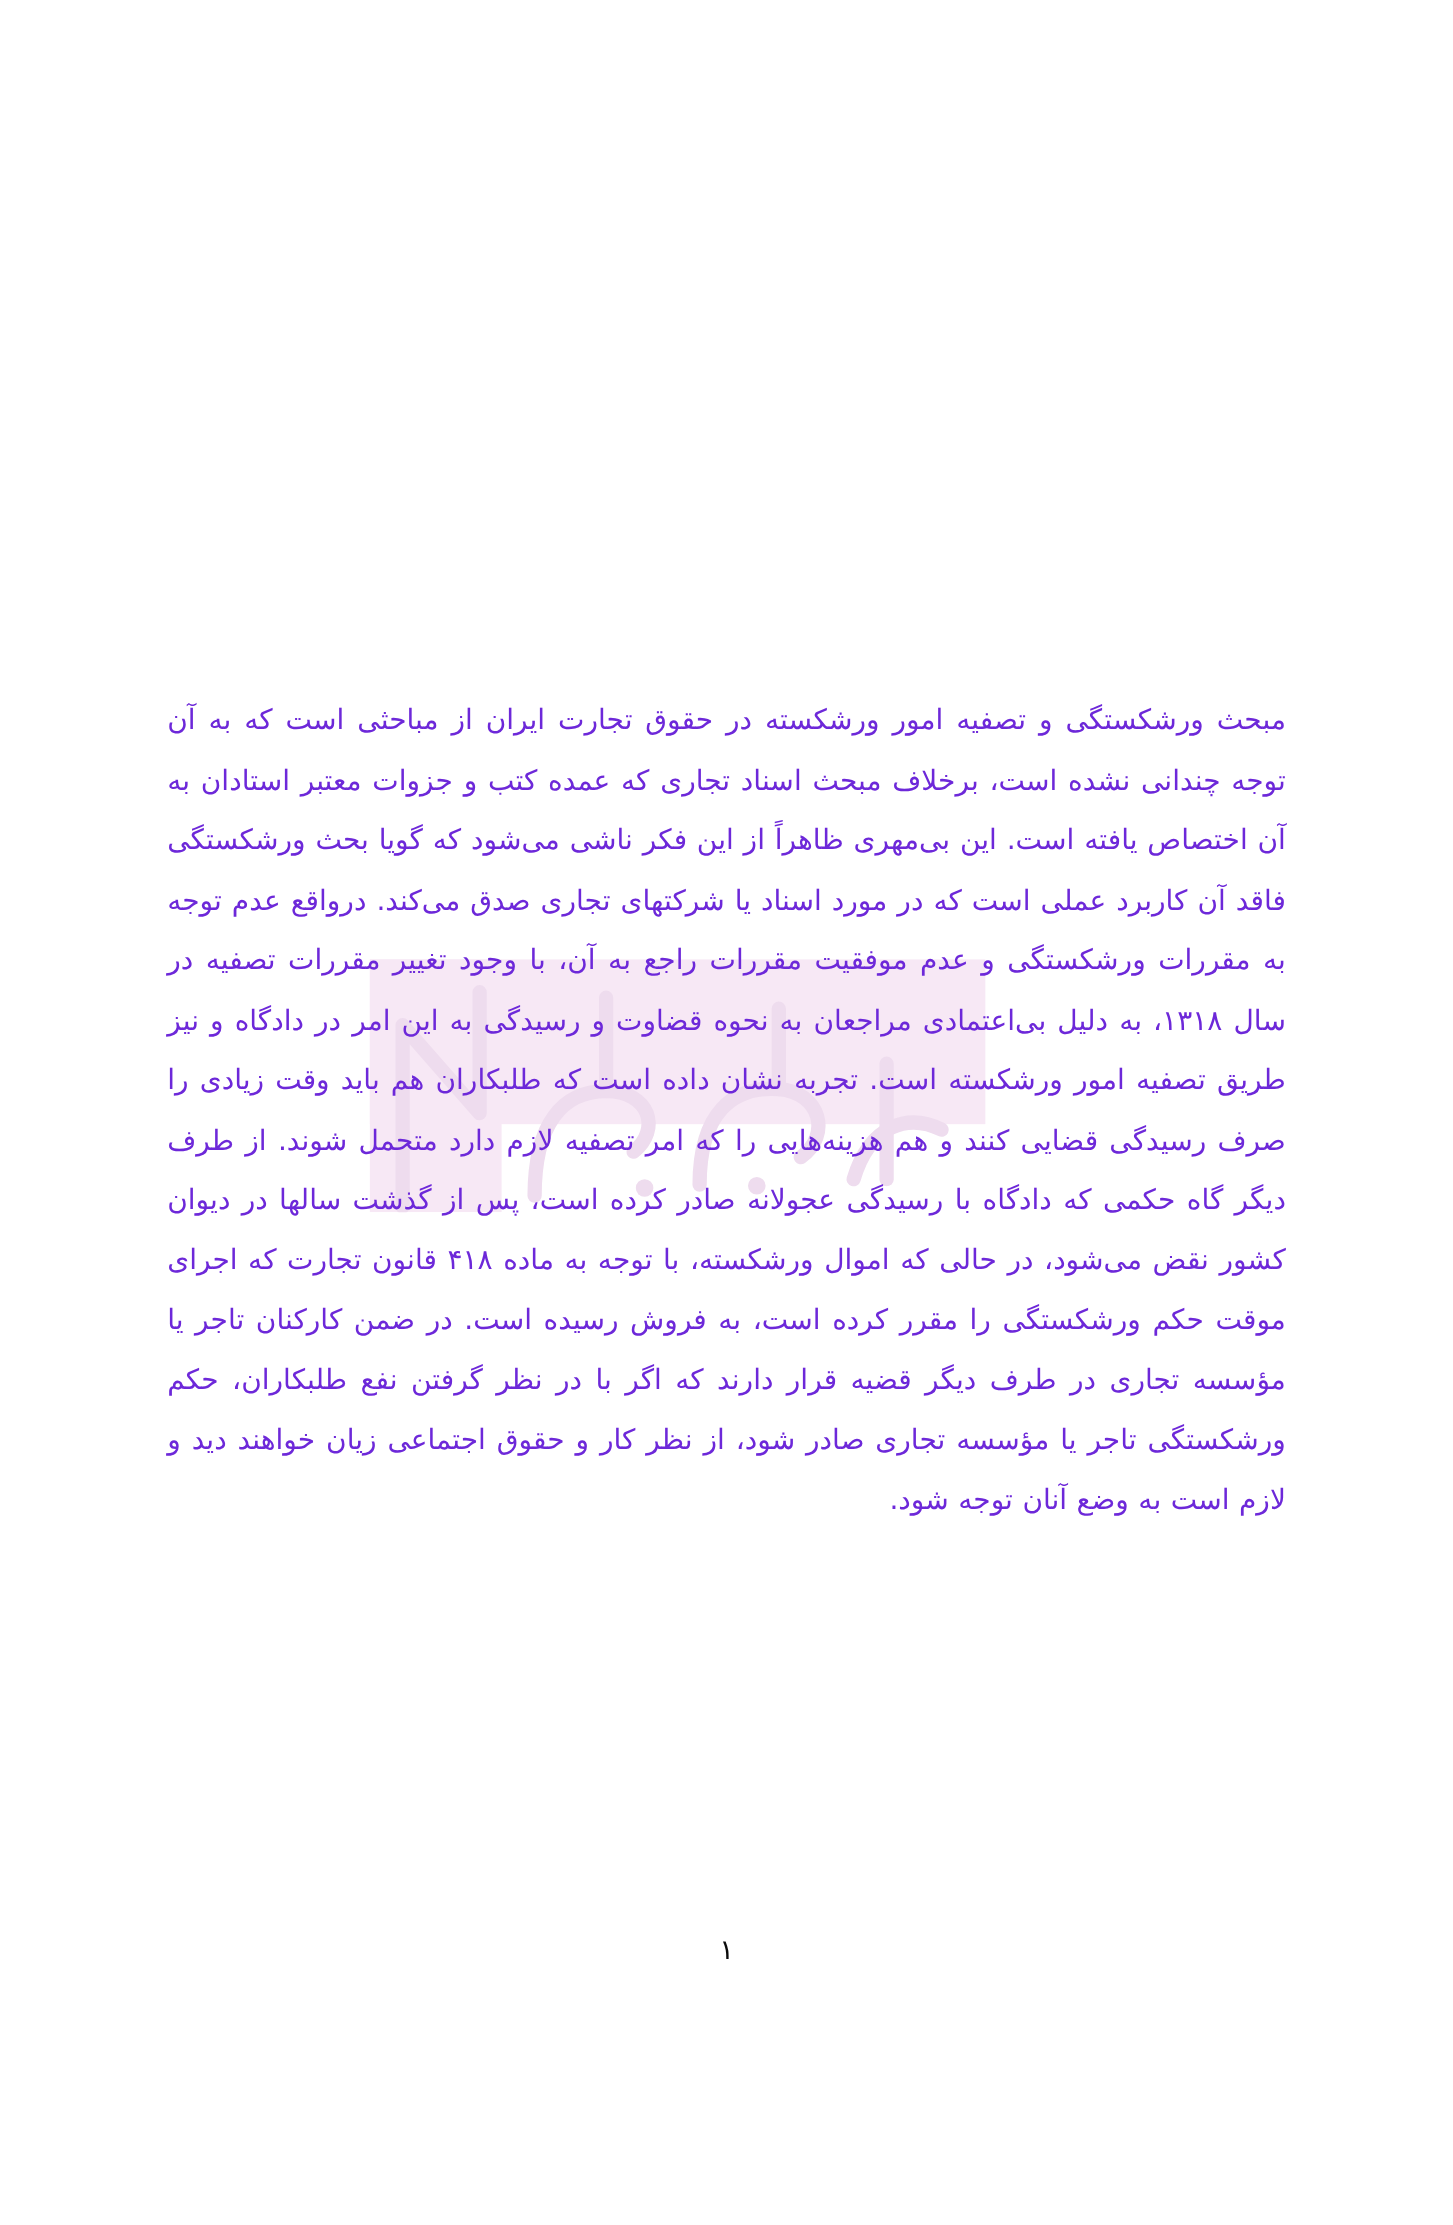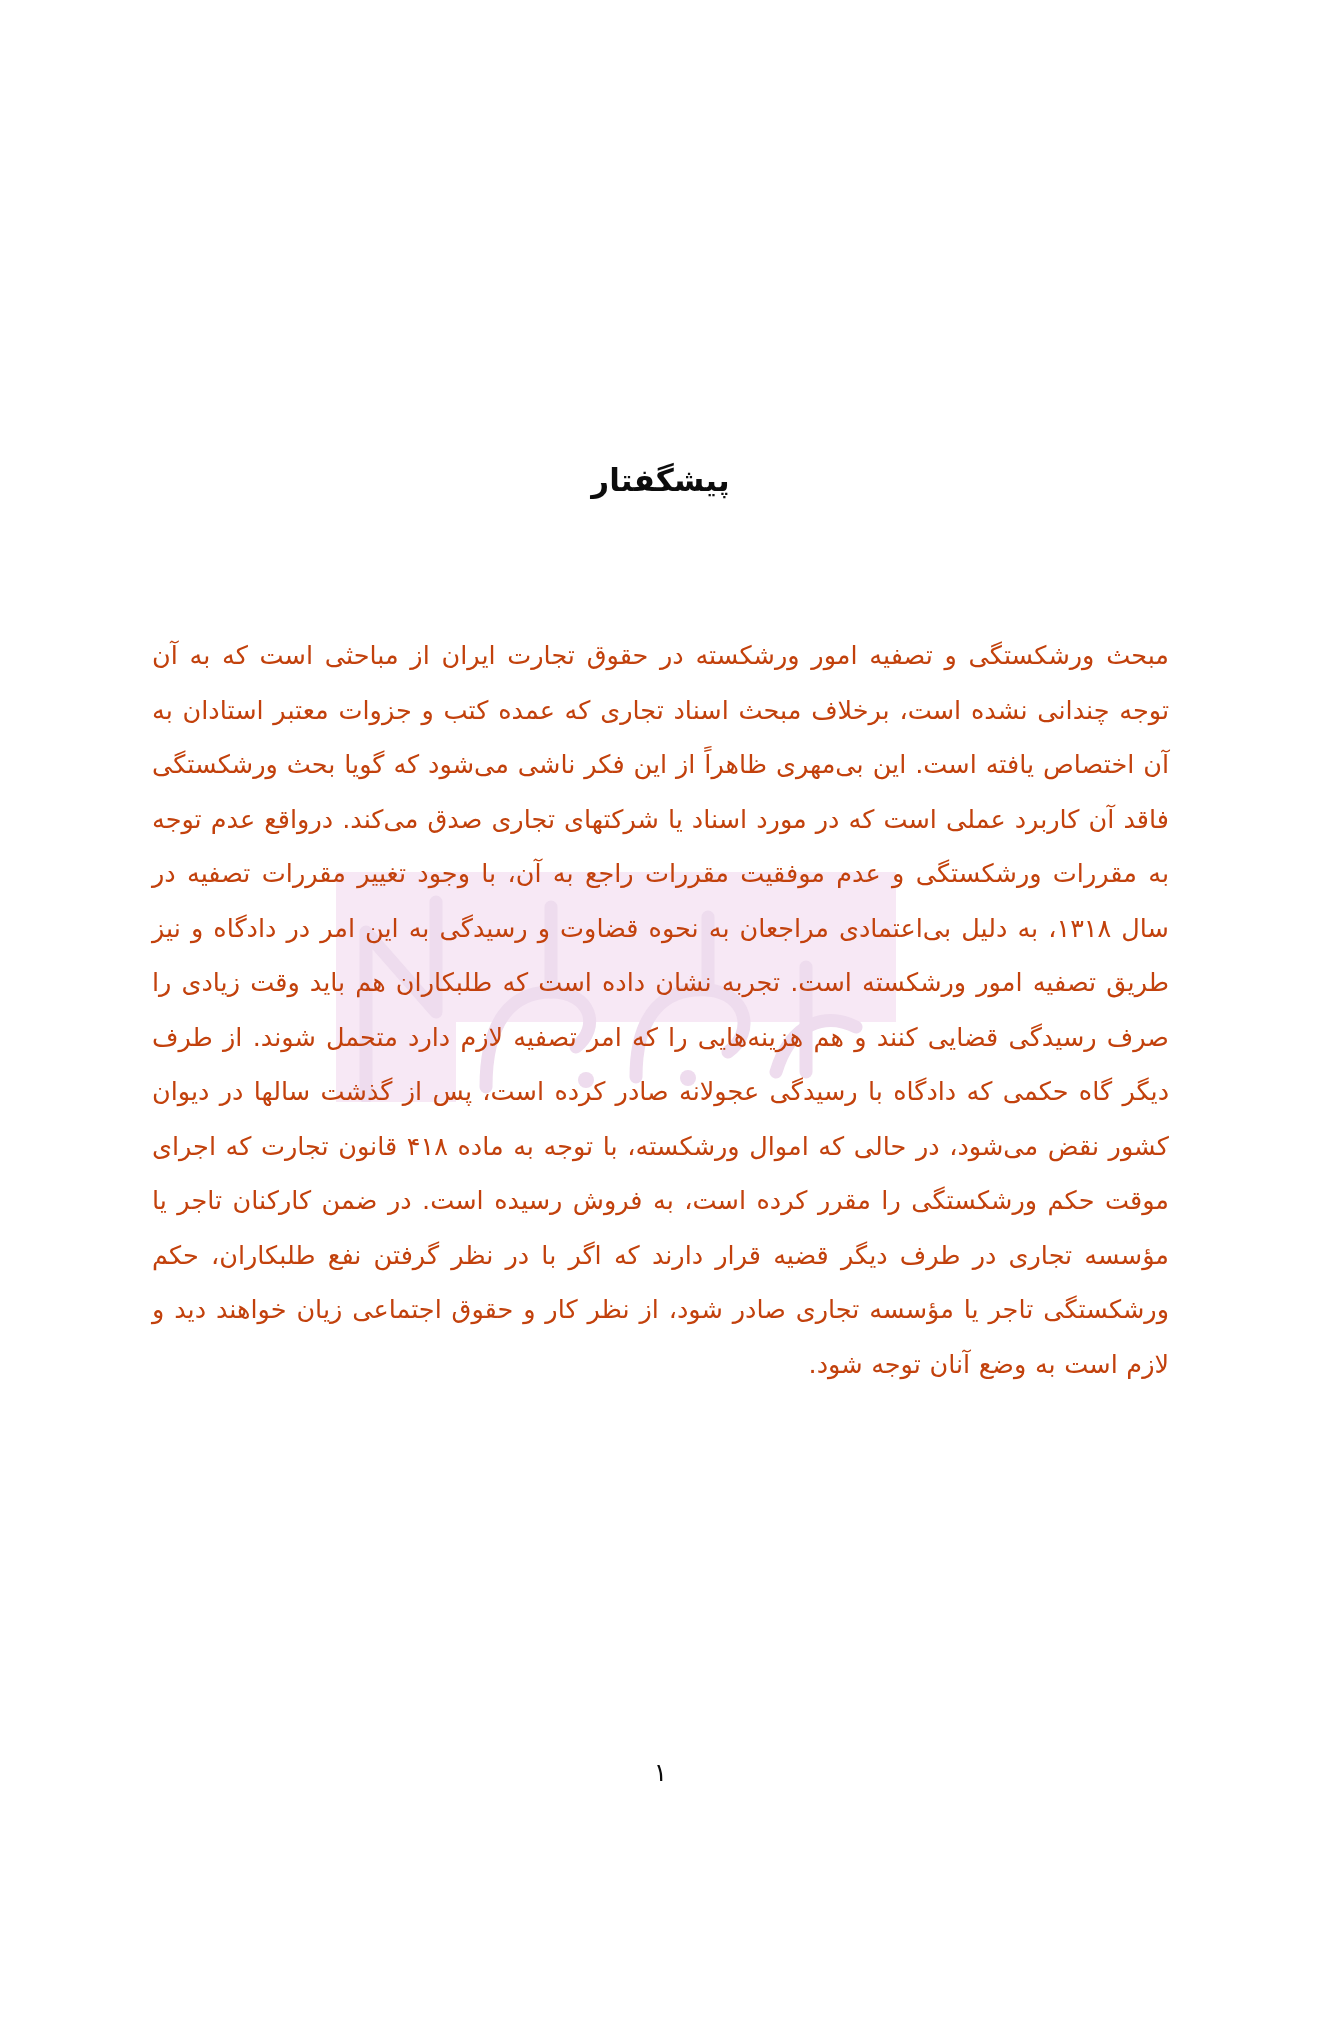--- a/index.html
+++ b/index.html
@@ -57,21 +57,21 @@
     top: 628px;
     right: 152px;
     width: 1017px;
     z-index: 2;
   }
 
   .para {
     margin: 0;
     font-size: 25.5px;
     line-height: 54.5px;
-    color: #c2410c;
+    color: #6d28d9;
     text-align: justify;
     text-align-last: right;
     font-weight: 400;
     word-spacing: 0.5px;
   }
 
   .para.indent {
     text-indent: 44px;
   }
 
@@ -111,21 +111,20 @@
         <path d="M440 200 C455 150, 490 140, 520 155"></path>
         <path d="M470 95 L470 200"></path>
       </g>
       <g fill="#eedcee">
         <circle cx="352" cy="206" r="8"></circle>
         <circle cx="250" cy="208" r="8"></circle>
       </g>
     </svg>
   </div>
 
-  <div class="page-title">پیشگفتار</div>
 
   <div class="body-block">
     <p class="para">مبحث ورشکستگی و تصفیه امور ورشکسته در حقوق تجارت ایران از مباحثی است که به آن توجه چندانی نشده است، برخلاف مبحث اسناد تجاری که عمده کتب و جزوات معتبر استادان به آن اختصاص یافته است. این بی‌مهری ظاهراً از این فکر ناشی می‌شود که گویا بحث ورشکستگی فاقد آن کاربرد عملی است که در مورد اسناد یا شرکتهای تجاری صدق می‌کند. درواقع عدم توجه به مقررات ورشکستگی و عدم موفقیت مقررات راجع به آن، با وجود تغییر مقررات تصفیه در سال ۱۳۱۸، به دلیل بی‌اعتمادی مراجعان به نحوه قضاوت و رسیدگی به این امر در دادگاه و نیز طریق تصفیه امور ورشکسته است. تجربه نشان داده است که طلبکاران هم باید وقت زیادی را صرف رسیدگی قضایی کنند و هم هزینه‌هایی را که امر تصفیه لازم دارد متحمل شوند. از طرف دیگر گاه حکمی که دادگاه با رسیدگی عجولانه صادر کرده است، پس از گذشت سالها در دیوان کشور نقض می‌شود، در حالی که اموال ورشکسته، با توجه به ماده ۴۱۸ قانون تجارت که اجرای موقت حکم ورشکستگی را مقرر کرده است، به فروش رسیده است. در ضمن کارکنان تاجر یا مؤسسه تجاری در طرف دیگر قضیه قرار دارند که اگر با در نظر گرفتن نفع طلبکاران، حکم ورشکستگی تاجر یا مؤسسه تجاری صادر شود، از نظر کار و حقوق اجتماعی زیان خواهند دید و لازم است به وضع آنان توجه شود.</p>
   </div>
 
   <div class="folio">۱</div>
 
 </div>
 
 </body></html>

